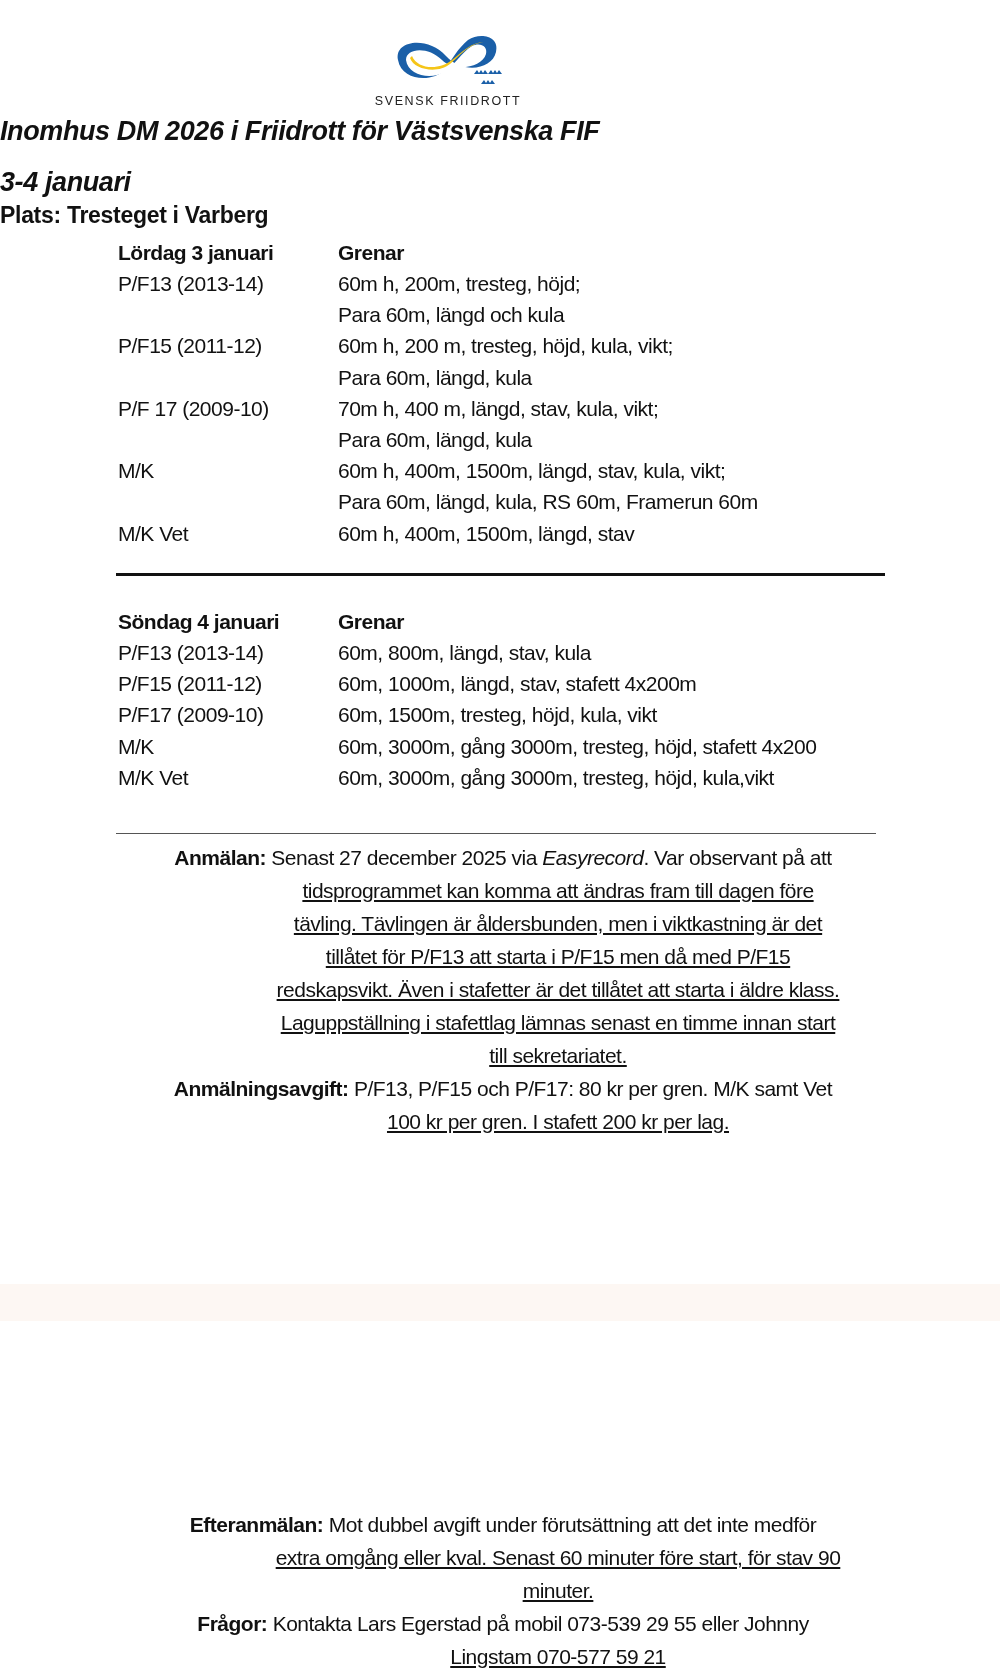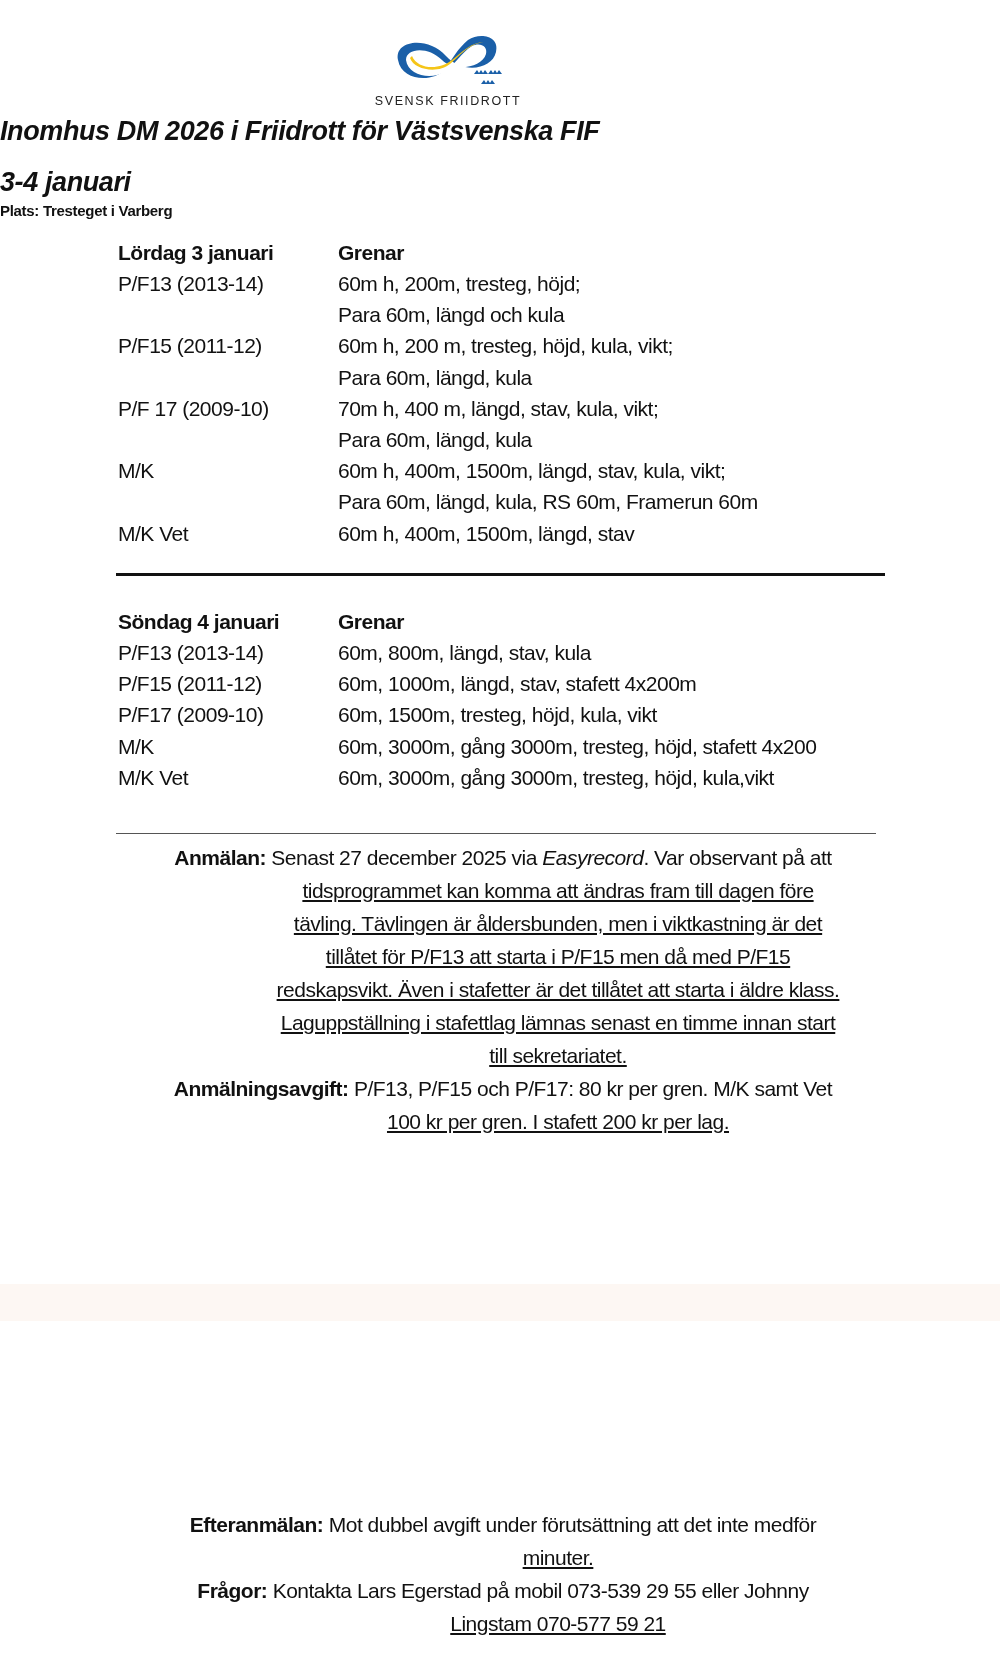--- a/index.html
+++ b/index.html
@@ -6,21 +6,21 @@
     body {
       width: 1000px; height: 1668px; position: relative; overflow: hidden;
       font-family: "Liberation Sans", sans-serif; color: #111111;
     }
     .logo { position: absolute; left: 0; top: 30px; width: 896px; text-align: center; }
     .logo svg { display: block; margin: 0 auto; }
     .logo-text { font-size: 12.5px; letter-spacing: 1.6px; color: #222; margin-top: 2px; }
     .title { position: absolute; left: 0; width: 815px; text-align: left; font-weight: bold; font-style: italic; font-size: 27px; letter-spacing: -0.4px; }
     .t1 { top: 116px; }
     .t2 { top: 158px; margin-top: 9px; }
-    .t3 { top: 202px; font-style: normal; font-size: 15px; letter-spacing: -0.3px; }
+    .t3 { top: 202px; font-style: normal; font-size: 23px; letter-spacing: -0.3px; }
     .row { position: absolute; left: 118px; font-size: 21px; letter-spacing: -0.5px; height: 30px; line-height: 30px; white-space: nowrap; }
     .row .c1 { position: absolute; left: 0; }
     .row .c2 { position: absolute; left: 220px; }
     .bold { font-weight: bold; }
     .rule-thick { position: absolute; left: 116px; width: 769px; height: 3px; background: #111; top: 573px; }
     .rule-thin { position: absolute; left: 116px; width: 760px; height: 1px; background: #555; top: 833px; }
     .para { position: absolute; left: 118px; width: 770px; font-size: 21px; letter-spacing: -0.5px; line-height: 33px; }
     .para .line { height: 33px; white-space: nowrap; text-align: center; }
     .para .indent { padding-left: 110px; text-decoration: underline; }
     .band { position: absolute; left: 0; top: 1284px; width: 1000px; height: 37px; background: #fdf7f3; }
@@ -144,20 +144,21 @@
 </div>
 
 <div class="band"></div>
 
 <div class="para" style="top:1508px">
   <div class="line">
     <span class="bold">Efteranmälan:</span>
     <span>Mot dubbel avgift under förutsättning att det inte medför</span>
   </div>
   <div id="late-lines">
+      <div class="line indent">extra omgång eller kval. Senast 60 minuter före start, för stav 90</div>
       <div class="line indent">minuter.</div>
     </div>
   <div class="line">
     <span class="bold">Frågor:</span>
     <span>Kontakta Lars Egerstad på mobil 073-539 29 55 eller Johnny</span>
   </div>
   <div id="q-lines">
       <div class="line indent">Lingstam 070-577 59 21</div>
     </div>
 </div>

